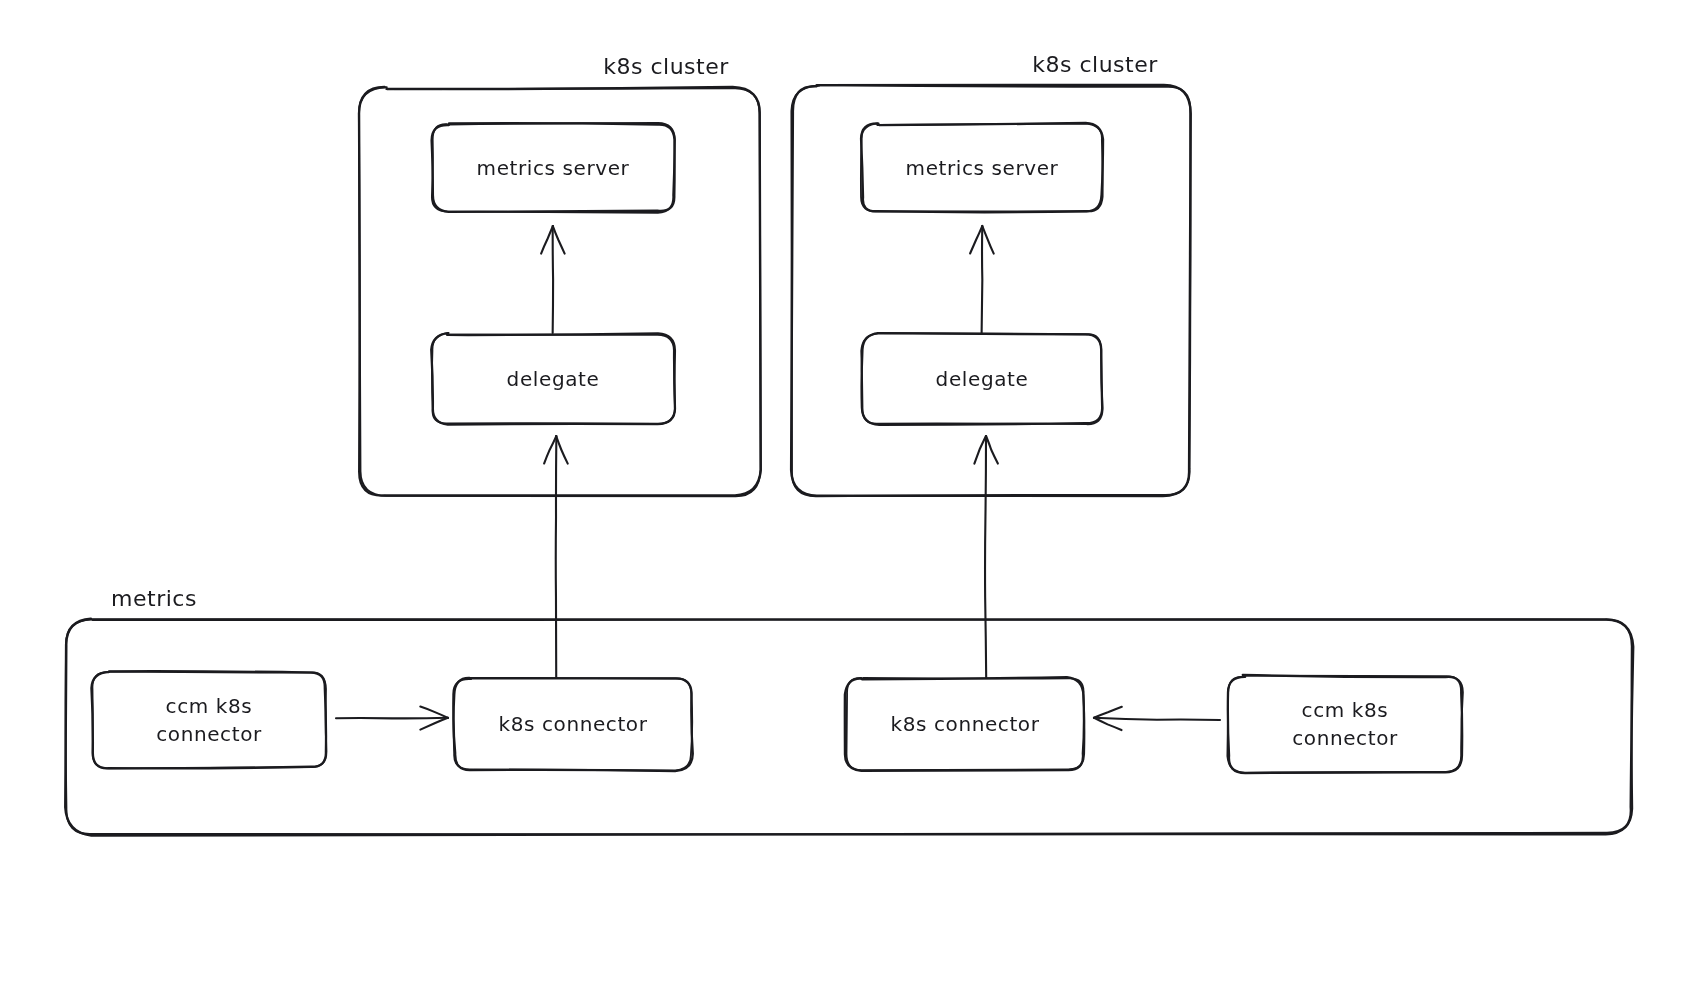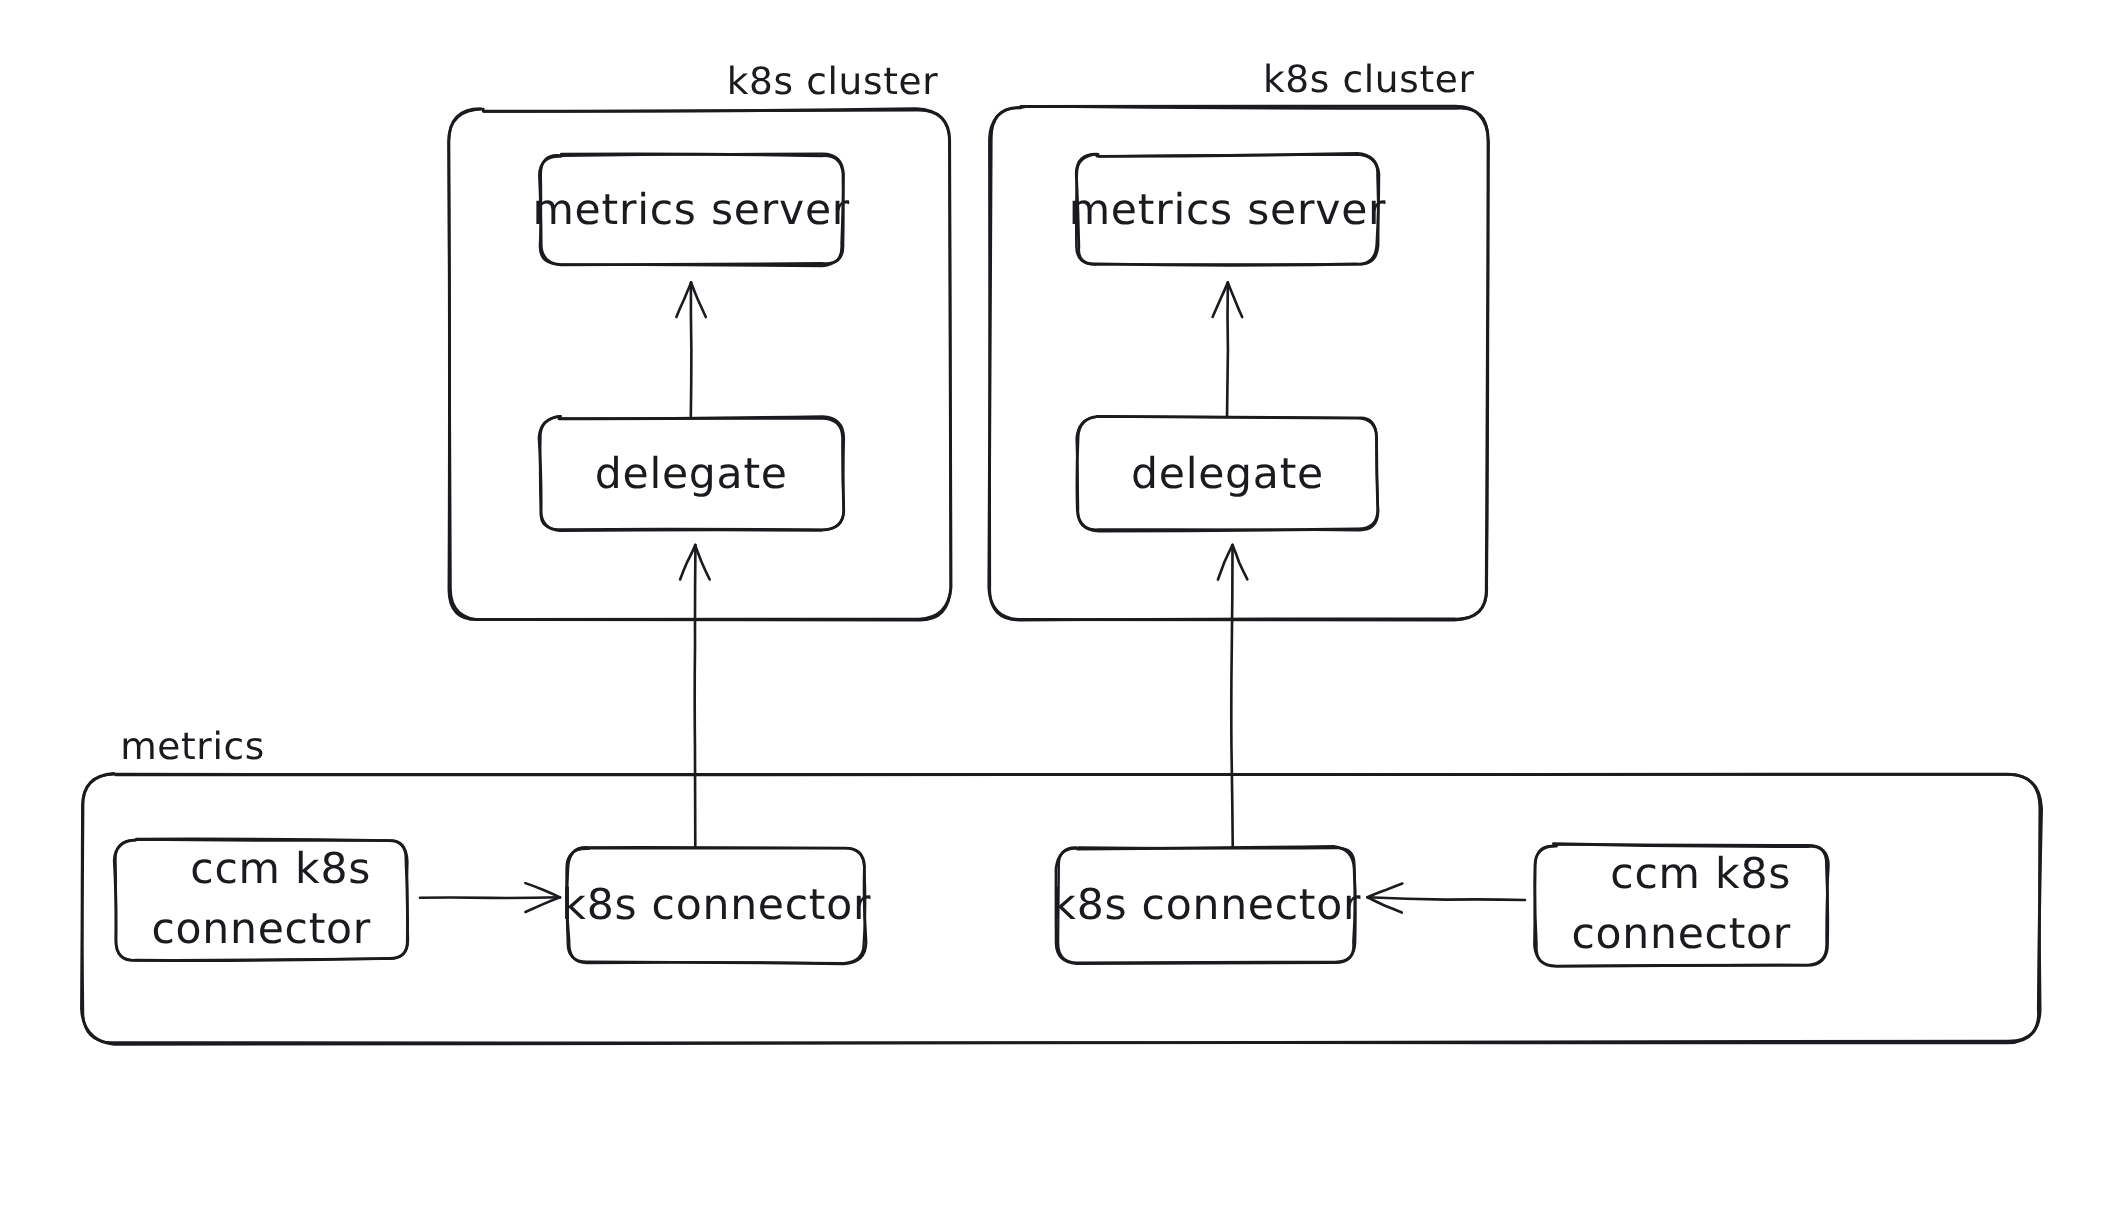--- a/index.html
+++ b/index.html
@@ -25,32 +25,31 @@
     height: 984px;
   }
   .label {
     position: absolute;
     color: #1b1b1f;
     font-family: "DejaVu Sans", sans-serif;
     white-space: nowrap;
     pointer-events: none;
   }
   .node-label {
-    font-size: 34px;
+    font-size: 20px;
     letter-spacing: 0.6px;
     text-align: center;
     transform: translate(-50%, -50%);
   }
   .node-label.two-line {
     line-height: 1.42;
     white-space: pre-line;
-    text-align: right;
   }
   .group-label {
-    font-size: 30px;
+    font-size: 22px;
     letter-spacing: 0.5px;
     transform: translate(-50%, -50%);
   }
 </style>
 </head>
 <body>
 
 <div id="canvas">
   <svg id="sketch" viewBox="0 0 1694 984" xmlns="http://www.w3.org/2000/svg">
       <g>

